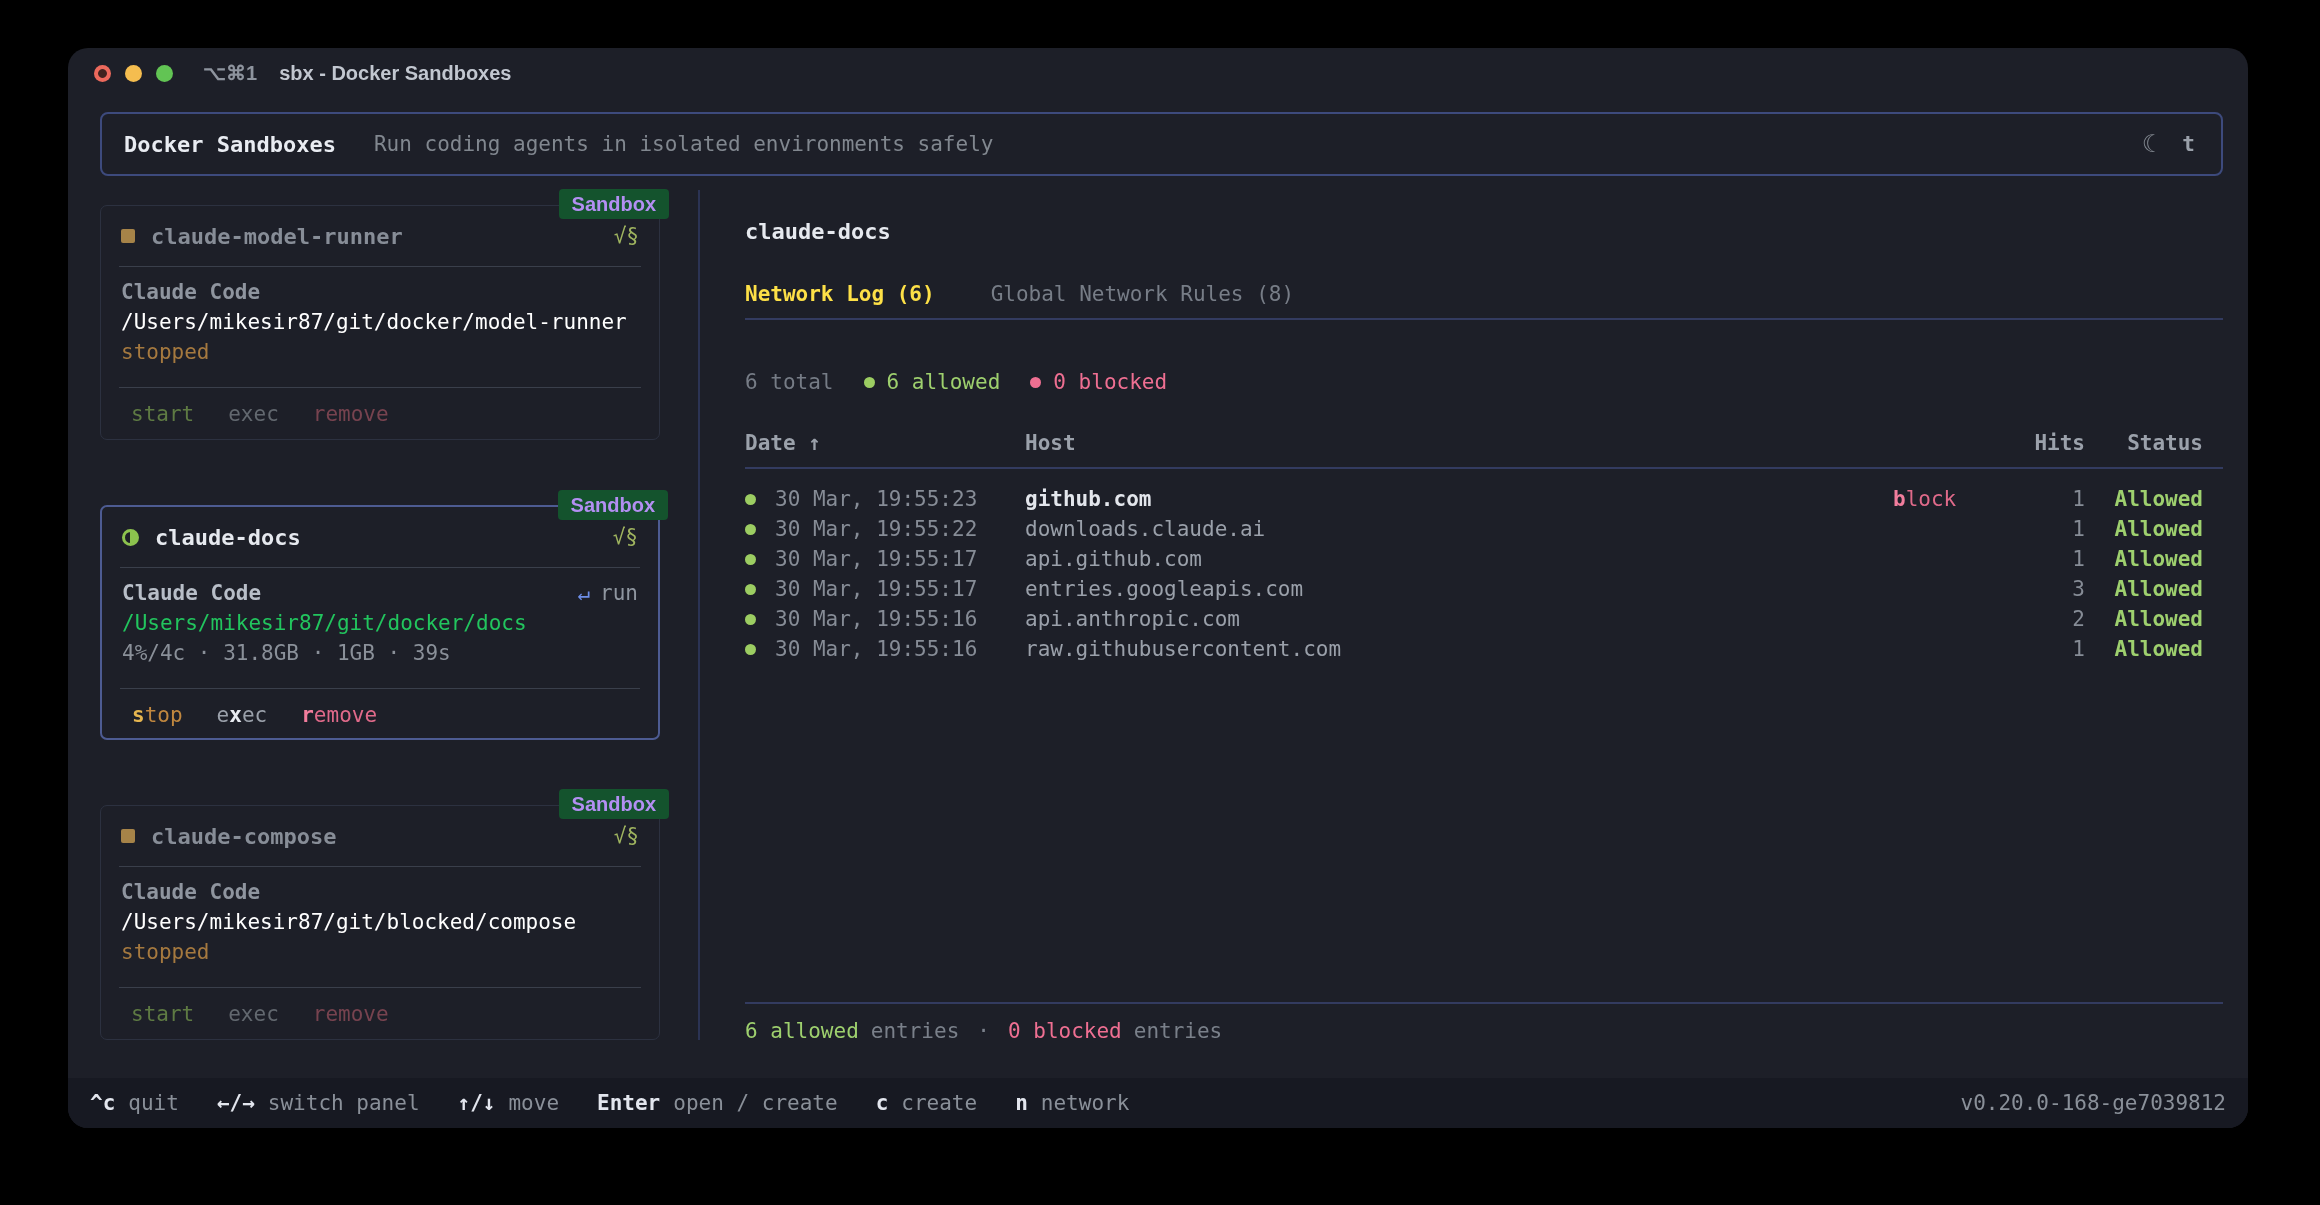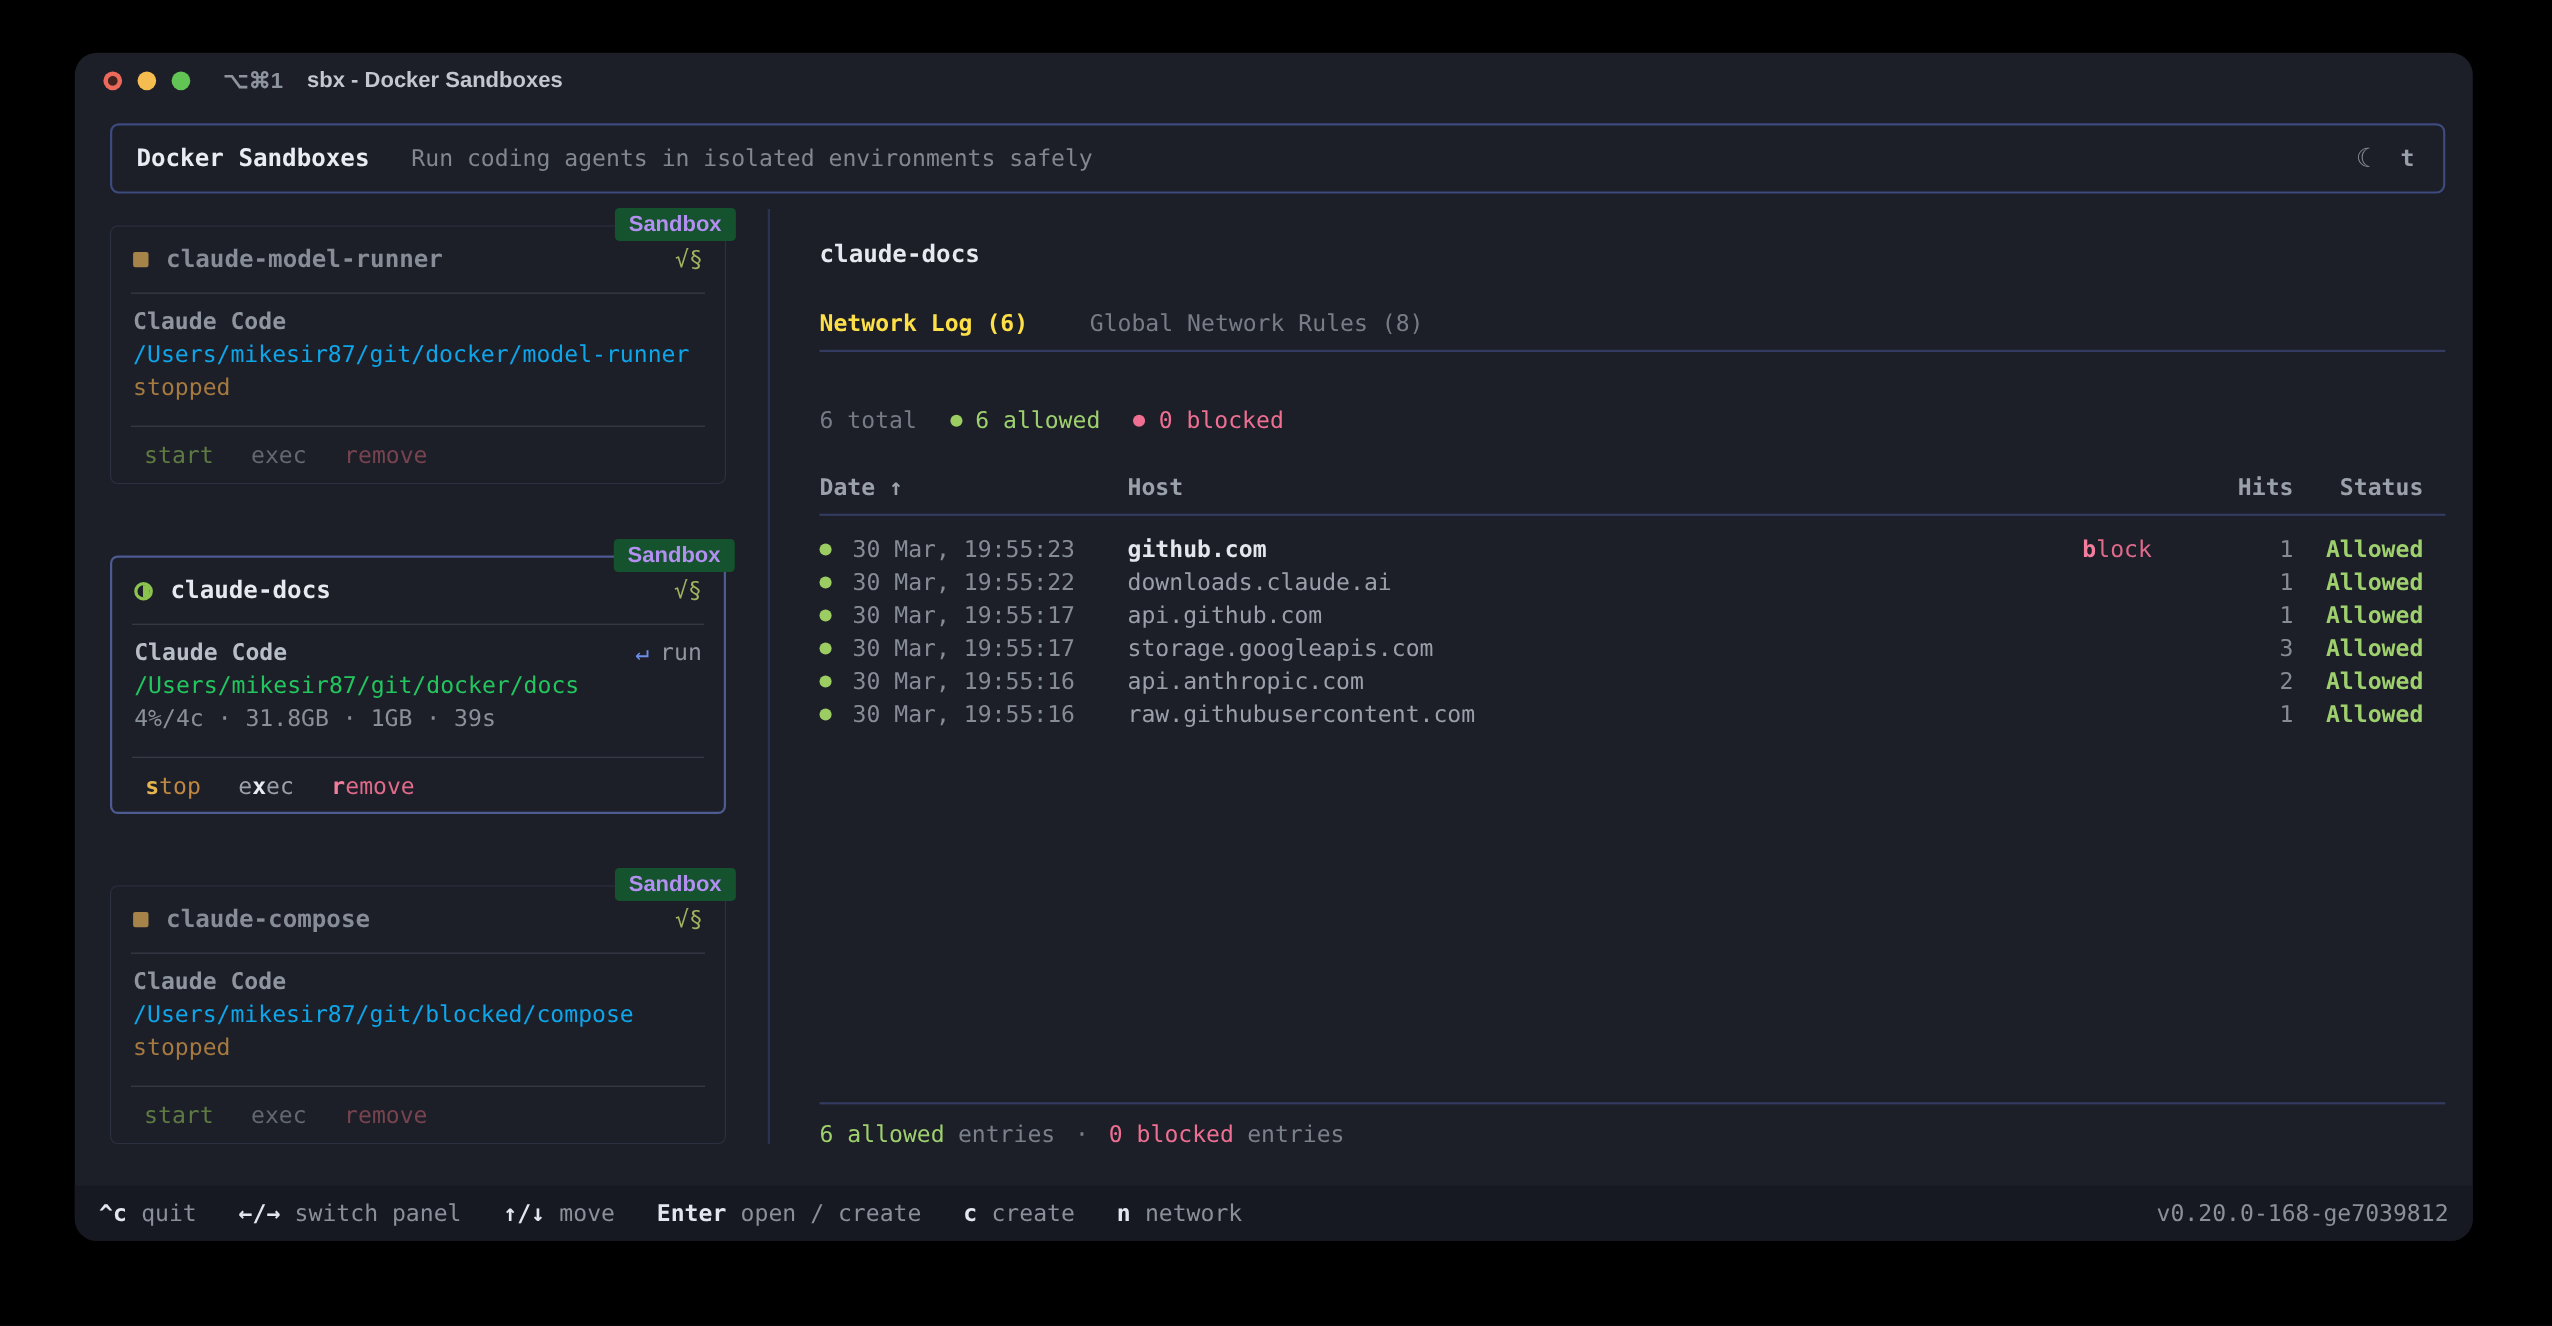--- a/index.html
+++ b/index.html
@@ -47,21 +47,21 @@
   .card-name { font-weight:bold; font-size:22px; color:#878d97; }
   .card.active .card-name { color:#e6e9ef; }
   .checks { margin-left:auto; color:#9fb45f; font-size:21px; }
   .hr { border-top:1px solid #3a3f4b; margin:0 18px; }
   .card-info { padding:10px 20px 20px; line-height:30px; }
   .agent-row { display:flex; justify-content:space-between; align-items:center; }
   .agent { font-weight:bold; color:#8f959f; }
   .card.active .agent { color:#b8bec8; }
   .run-hint { color:#8f96a0; }
   .run-hint .ret { color:#6d8ee8; margin-right:10px; }
-  .path { color:#0ea5e9; }
+  .path { color:#ffffff; }
   .card.active .path { color:#22c55e; }
   .state-stopped { color:#a5793f; }
   .stats-line { color:#8a9099; }
   .card-actions { height:52px; display:flex; align-items:center; gap:34px; padding:0 30px; }
   .act { cursor:pointer; }
   .act-start-dim { color:#5e7a43; }
   .act-exec-dim { color:#62686f; }
   .act-remove-dim { color:#77434f; }
   .k-y { color:#e5b54f; font-weight:bold; }
   .r-o { color:#c0873f; }
@@ -282,21 +282,21 @@
         <span class="c-hits r-hits">1</span>
         <span class="c-status r-status">Allowed</span>
       </div>
       <div class="trow">
         <span class="c-date">
             <span class="rdot">
               <span class="dot dot-green"></span>
             </span>
             <span class="r-date">30 Mar, 19:55:17</span>
           </span>
-        <span class="c-host r-host">storage.googleapis.com</span>
+        <span class="c-host r-host">entries.googleapis.com</span>
         <span class="c-act"></span>
         <span class="c-hits r-hits">3</span>
         <span class="c-status r-status">Allowed</span>
       </div>
       <div class="trow">
         <span class="c-date">
             <span class="rdot">
               <span class="dot dot-green"></span>
             </span>
             <span class="r-date">30 Mar, 19:55:16</span>

